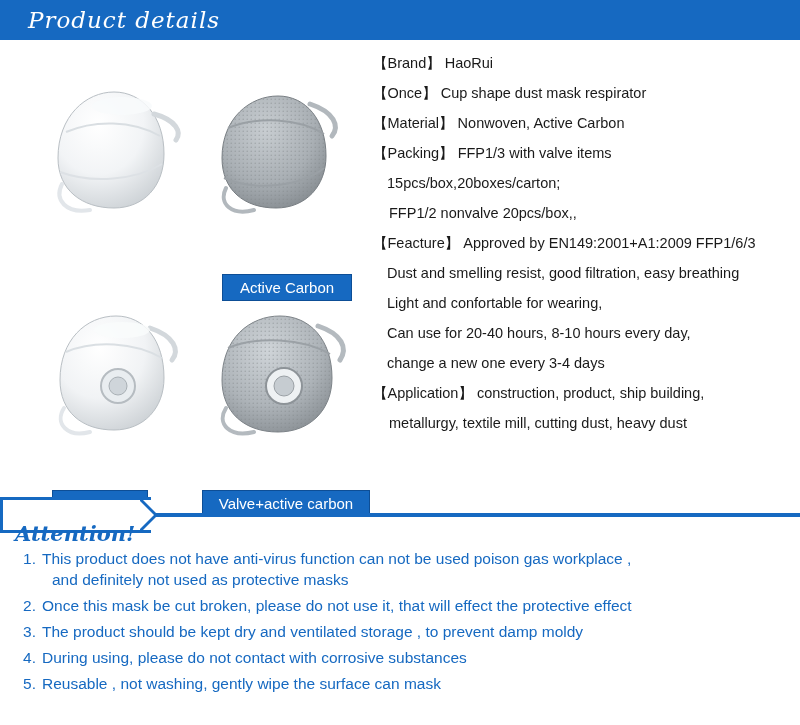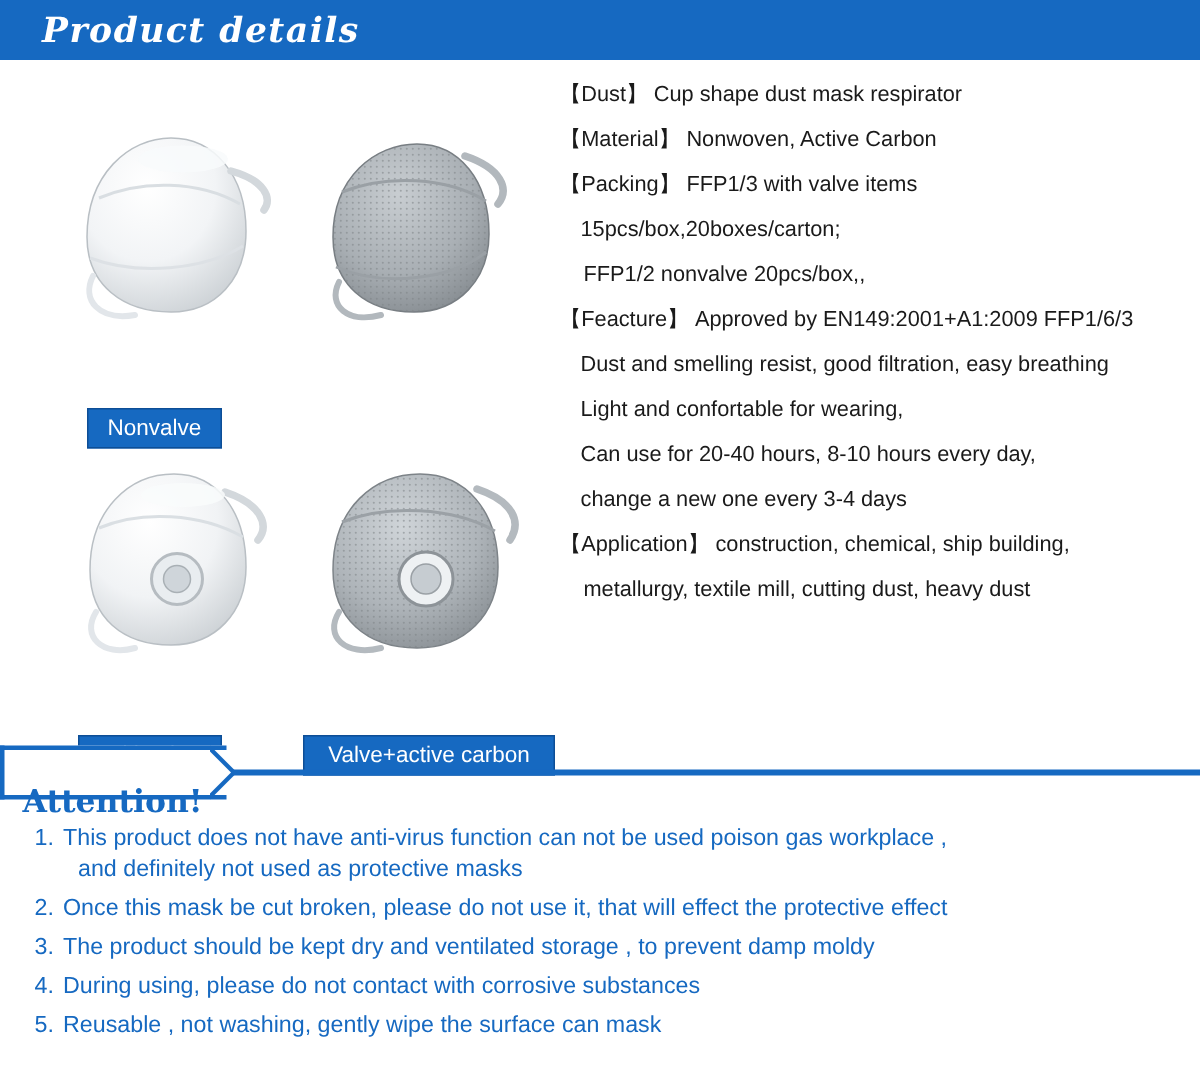--- a/index.html
+++ b/index.html
@@ -22,21 +22,21 @@
     top: 0;
     width: 800px;
     height: 40px;
     background: #1669c1;
     display: flex;
     align-items: center;
   }
   .header-title {
     color: #ffffff;
     font-family: "DejaVu Serif", serif;
-    font-weight: bold;
+    font-weight: normal;
     font-style: italic;
     font-size: 23px;
     letter-spacing: 1px;
     margin-left: 28px;
   }
 
   
   .product-area {
     position: absolute;
     left: 0;
@@ -110,20 +110,21 @@
     border-bottom: 3px solid #1669c1;
     border-left: 3px solid #1669c1;
     box-sizing: border-box;
     padding: 0 16px 0 12px;
     display: flex;
     align-items: center;
   }
   .attn-text {
     color: #1669c1;
     font-family: "DejaVu Serif", serif;
+    font-style: italic;
     font-weight: bold;
     font-size: 21px;
     margin-top: 36px;
   }
   .attn-arrow {
     position: absolute;
     left: 140px;
     top: 0;
     width: 0;
     height: 0;
@@ -190,21 +191,20 @@
         </radialGradient>
       </defs>
       <path d="M22 78 C22 36 50 12 78 12 C106 12 128 36 128 74 C128 106 108 128 78 128 C46 128 22 110 22 78 Z" fill="url(#g1)" stroke="#b9bfc4" stroke-width="1"></path>
       <path d="M30 52 C58 40 96 40 124 56" fill="none" stroke="#d9dee2" stroke-width="2"></path>
       <path d="M24 92 C56 104 100 100 126 84" fill="none" stroke="#dde1e5" stroke-width="2"></path>
       <path d="M118 34 C140 40 146 52 140 60" fill="none" stroke="#d3d8dc" stroke-width="5" stroke-linecap="round"></path>
       <path d="M26 104 C18 120 30 134 54 130" fill="none" stroke="#e2e6ea" stroke-width="4" stroke-linecap="round"></path>
       <ellipse cx="86" cy="26" rx="30" ry="9" fill="#f8fafb" opacity="0.85"></ellipse>
     </svg>
   </div>
-  <div class="mask-caption" style="left:58px; top:232px; width:90px;">Nonvalve</div>
 
   <div class="mask-tile" style="left:198px; top:42px; width:150px; height:150px;">
     <svg width="150" height="150" viewBox="0 0 150 150">
       <defs>
         <radialGradient id="g2" cx="42%" cy="30%" r="78%">
           <stop offset="0%" stop-color="#c8cdd1"></stop>
           <stop offset="60%" stop-color="#a9afb4"></stop>
           <stop offset="100%" stop-color="#83898e"></stop>
         </radialGradient>
         <pattern id="dots" width="4" height="4" patternUnits="userSpaceOnUse">
@@ -213,20 +213,21 @@
         </pattern>
       </defs>
       <path d="M24 76 C24 36 52 14 80 14 C108 14 128 38 128 74 C128 104 108 126 78 126 C46 126 24 108 24 76 Z" fill="url(#g2)" stroke="#787e83" stroke-width="1"></path>
       <path d="M24 76 C24 36 52 14 80 14 C108 14 128 38 128 74 C128 104 108 126 78 126 C46 126 24 108 24 76 Z" fill="url(#dots)"></path>
       <path d="M30 46 C60 34 100 36 126 52" fill="none" stroke="#9aa0a5" stroke-width="2"></path>
       <path d="M26 96 C58 110 104 104 126 86" fill="none" stroke="#9aa0a5" stroke-width="2"></path>
       <path d="M112 22 C136 30 142 44 134 54" fill="none" stroke="#b2b8bd" stroke-width="5" stroke-linecap="round"></path>
       <path d="M28 106 C20 122 34 134 56 128" fill="none" stroke="#b2b8bd" stroke-width="4" stroke-linecap="round"></path>
     </svg>
   </div>
+  <div class="mask-caption" style="left:222px; top:234px; width:130px;">Active Carbon</div>
 
   <div class="mask-tile" style="left:30px; top:260px; width:160px; height:150px;">
     <svg width="160" height="150" viewBox="0 0 160 150">
       <defs>
         <radialGradient id="g3" cx="38%" cy="28%" r="80%">
           <stop offset="0%" stop-color="#ffffff"></stop>
           <stop offset="55%" stop-color="#f1f3f5"></stop>
           <stop offset="100%" stop-color="#cbd0d4"></stop>
         </radialGradient>
       </defs>
@@ -257,21 +258,25 @@
       <circle cx="88" cy="88" r="10" fill="#c6ccd1" stroke="#9aa0a5" stroke-width="1"></circle>
       <path d="M122 28 C146 36 152 50 144 62" fill="none" stroke="#b4babf" stroke-width="5" stroke-linecap="round"></path>
       <path d="M30 110 C20 126 34 140 58 134" fill="none" stroke="#b4babf" stroke-width="4" stroke-linecap="round"></path>
     </svg>
   </div>
   <div class="mask-caption" style="left:202px; top:450px; width:168px;">Valve+active carbon</div>
 </div>
 
 <div class="specs">
   <div class="spec-line">
-    <span class="lbl">【Dust】</span>
+    <span class="lbl">【Brand】</span>
+    <span>HaoRui</span>
+  </div>
+  <div class="spec-line">
+    <span class="lbl">【Once】</span>
     <span>Cup shape dust mask respirator</span>
   </div>
   <div class="spec-line">
     <span class="lbl">【Material】</span>
     <span>Nonwoven, Active Carbon</span>
   </div>
   <div class="spec-line">
     <span class="lbl">【Packing】</span>
     <span>FFP1/3 with valve items</span>
   </div>
@@ -280,21 +285,21 @@
   <div class="spec-line">
     <span class="lbl">【Feacture】</span>
     <span>Approved by EN149:2001+A1:2009 FFP1/6/3</span>
   </div>
   <div class="spec-line indent">Dust and smelling resist, good filtration, easy breathing</div>
   <div class="spec-line indent">Light and confortable for wearing,</div>
   <div class="spec-line indent">Can use for 20-40 hours, 8-10 hours every day,</div>
   <div class="spec-line indent">change a new one every 3-4 days</div>
   <div class="spec-line">
     <span class="lbl">【Application】</span>
-    <span>construction, chemical, ship building,</span>
+    <span>construction, product, ship building,</span>
   </div>
   <div class="spec-line indent2">metallurgy, textile mill, cutting dust, heavy dust</div>
 </div>
 
 <div class="attention-wrap">
   <div class="attn-rule"></div>
   <div class="attn-tag">
     <span class="attn-text">Attention!</span>
   </div>
   <div class="attn-arrow"></div>

